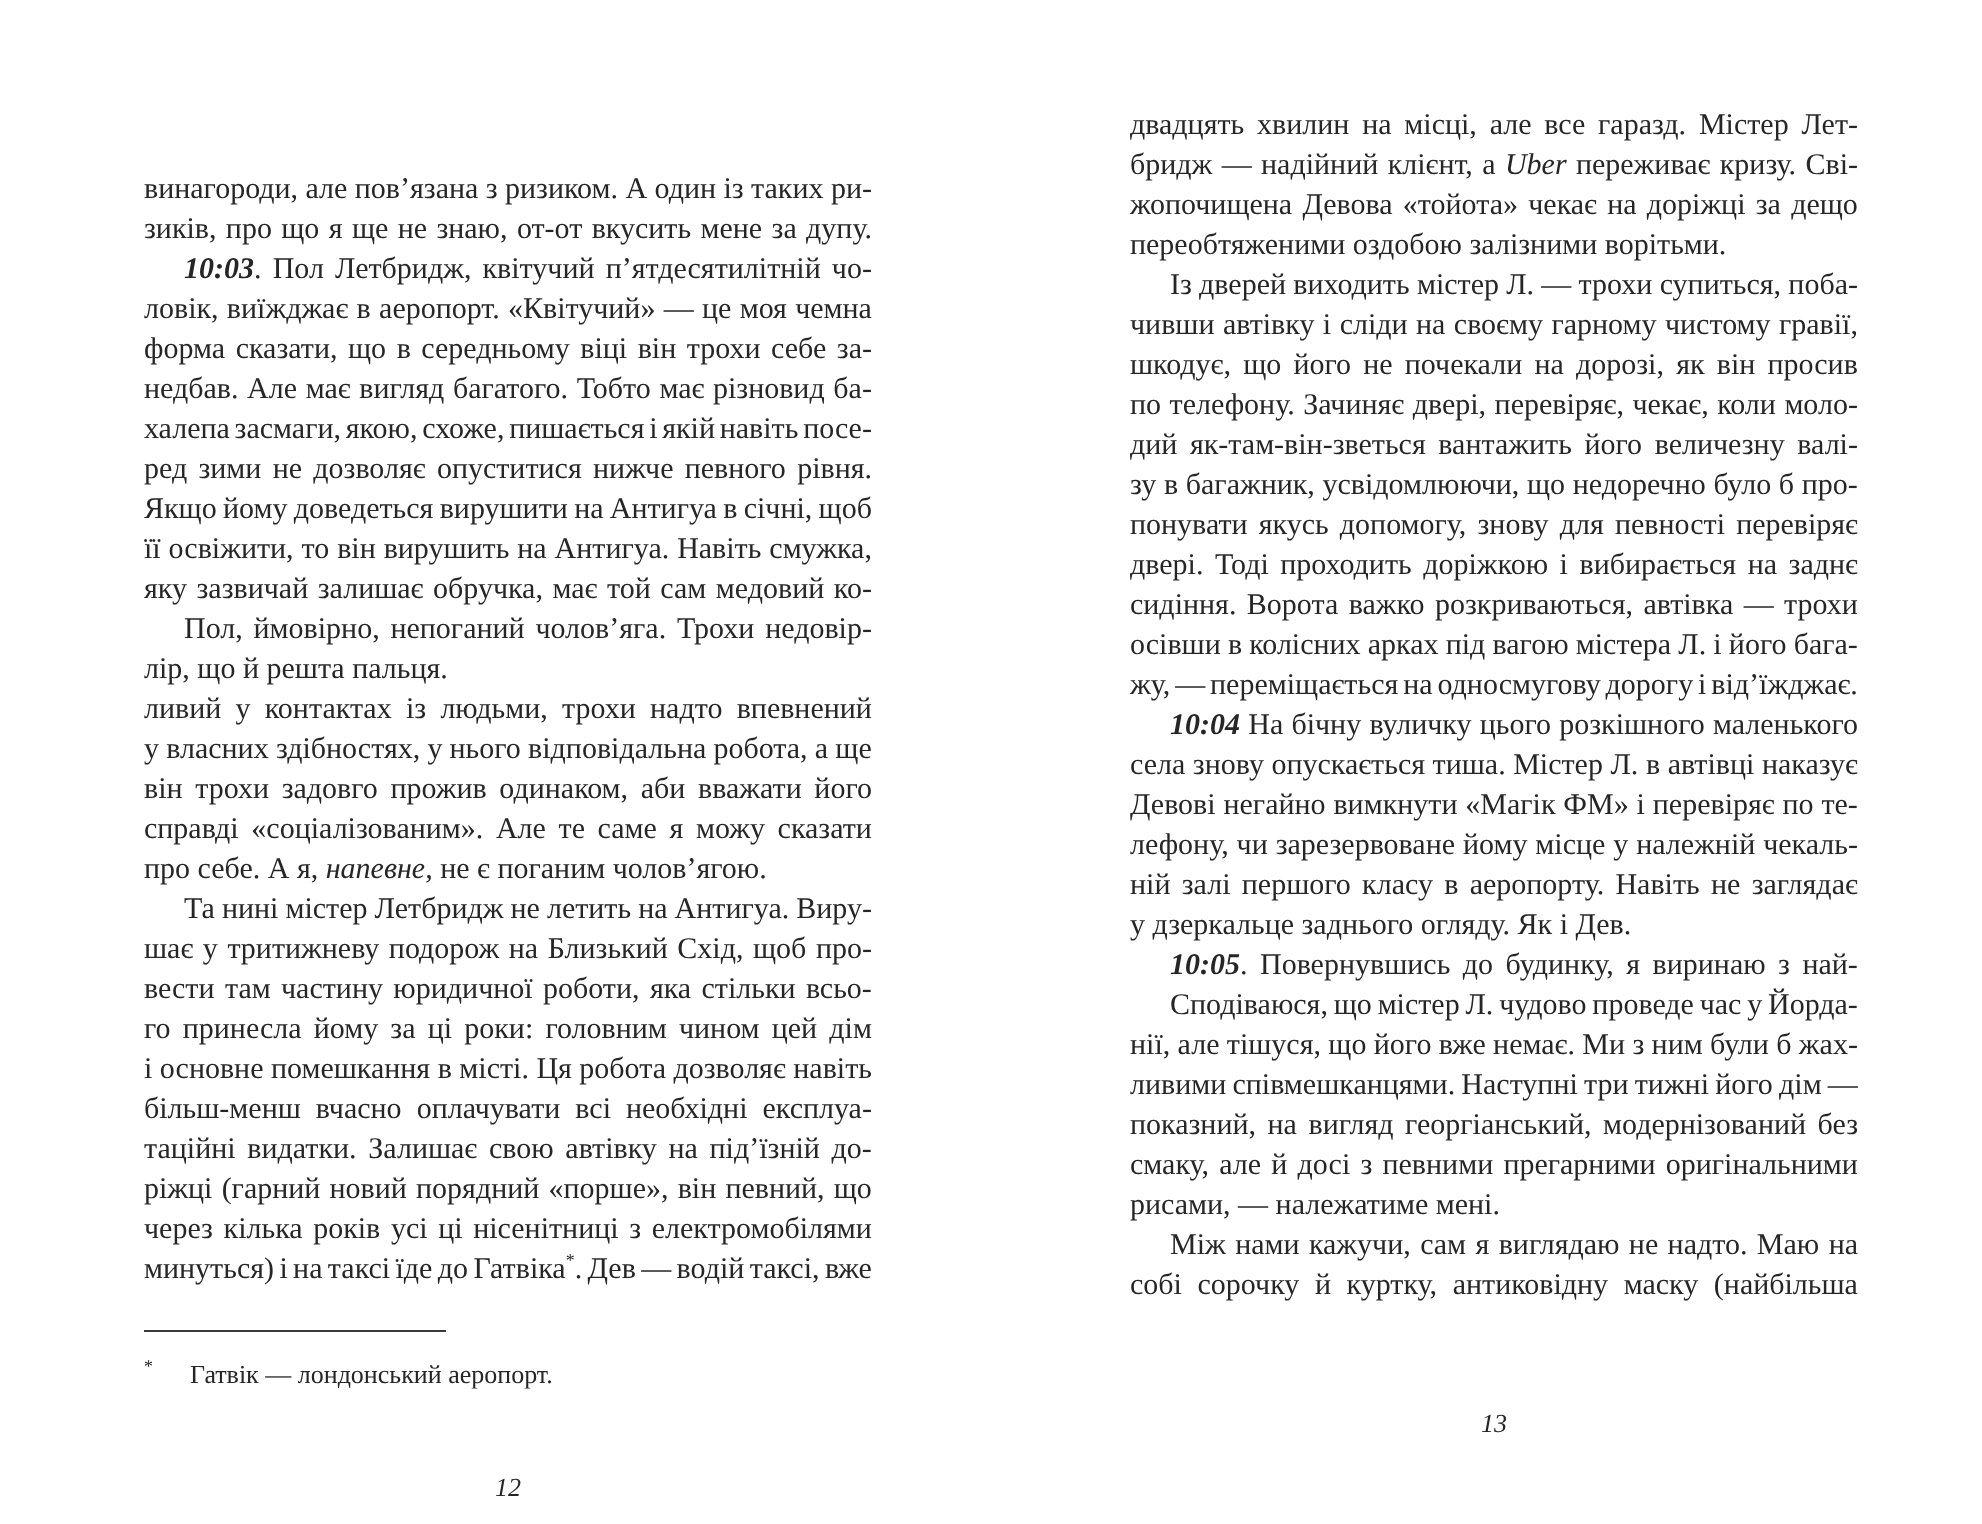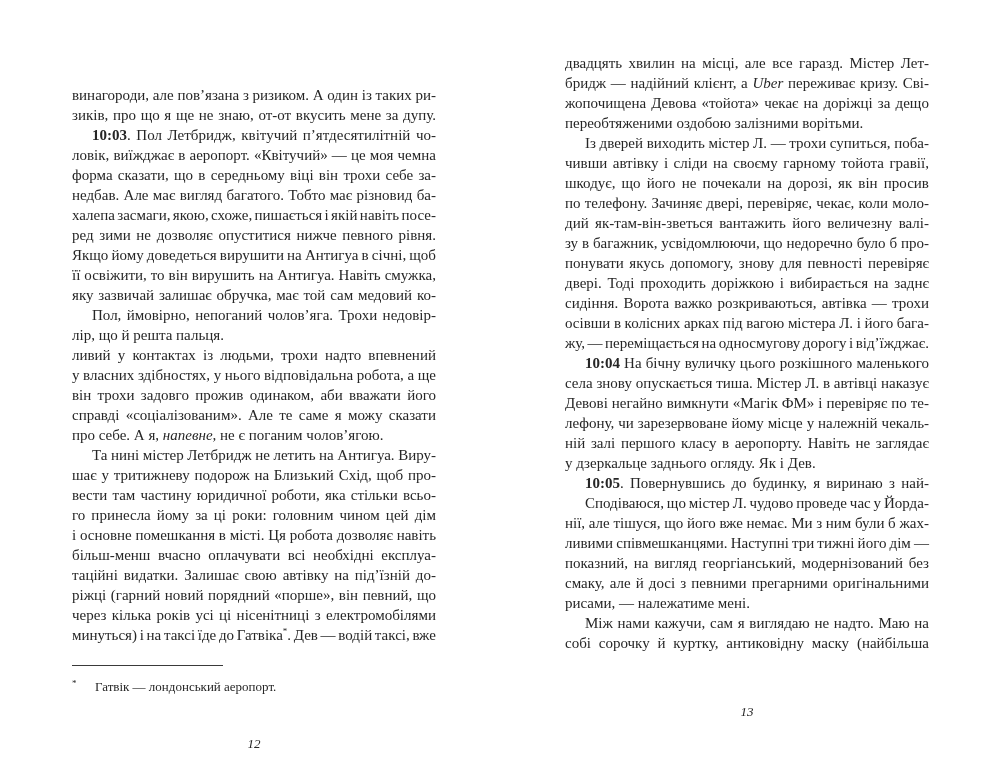--- a/index.html
+++ b/index.html
@@ -11,21 +11,21 @@
   .spread{position:absolute;inset:0;}
   .page{position:absolute;top:0;height:762px;width:364px;}
   #page-left{left:72px;margin-top:32px;}
   #page-right{left:565px;}
   .text-block{padding-top:53px;font-size:15px;}
   .line{height:20px;line-height:20px;}
   .line.just{display:flex;justify-content:space-between;align-items:baseline;}
   .line.endline{white-space:nowrap;}
   .line.indent{padding-left:20px;}
   .w{white-space:nowrap;}
-  .b{font-weight:bold;}
+  .b{font-weight:bold;font-style:italic;}
   .i{font-style:italic;}
   .sup{vertical-align:super;font-size:9px;line-height:0;}
   .footnote{margin-top:20px;}
   .footnote-rule{width:151px;height:1px;background:#3a3a3a;}
   .footnote-line{margin-top:8px;font-size:13px;line-height:18px;white-space:nowrap;}
   .fn-marker{display:inline-block;width:23px;vertical-align:super;font-size:9px;}
   .folio{position:absolute;top:704px;left:0;width:100%;text-align:center;font-size:13px;line-height:16px;font-style:italic;}
 </style>
 </head>
 <body>
@@ -371,21 +371,21 @@
           <span class="w"><span>поба-</span></span>
         </div>
         <div class="line just">
           <span class="w"><span>чивши</span></span>
           <span class="w"><span>автівку</span></span>
           <span class="w"><span>і</span></span>
           <span class="w"><span>сліди</span></span>
           <span class="w"><span>на</span></span>
           <span class="w"><span>своєму</span></span>
           <span class="w"><span>гарному</span></span>
-          <span class="w"><span>тойота</span></span>
+          <span class="w"><span>чистому</span></span>
           <span class="w"><span>гравії,</span></span>
         </div>
         <div class="line just">
           <span class="w"><span>шкодує,</span></span>
           <span class="w"><span>що</span></span>
           <span class="w"><span>його</span></span>
           <span class="w"><span>не</span></span>
           <span class="w"><span>почекали</span></span>
           <span class="w"><span>на</span></span>
           <span class="w"><span>дорозі,</span></span>

